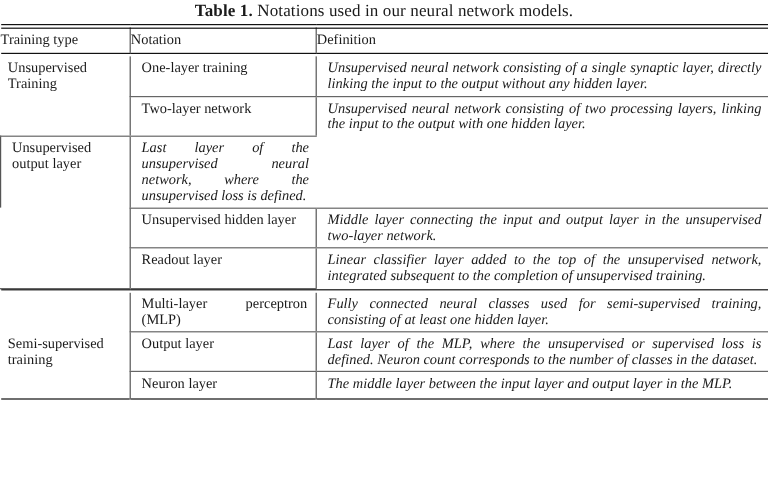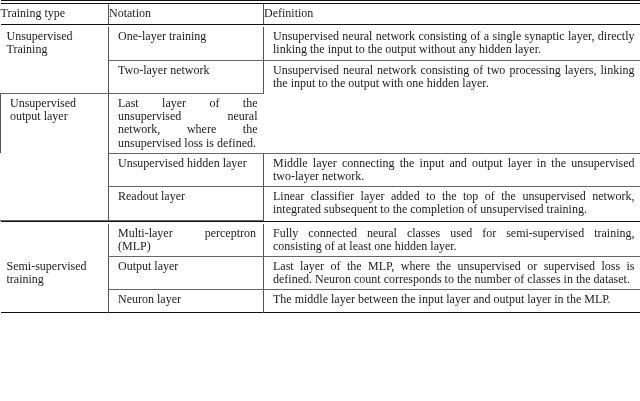--- a/index.html
+++ b/index.html
@@ -95,40 +95,45 @@
     border-left: 1.1px solid #555;
     text-align: justify;
     text-align-last: left;
   }
   td.cell-def {
     padding-left: 9px;
     padding-right: 6px;
     border-left: 1.1px solid #555;
     text-align: justify;
     text-align-last: left;
+    font-style: italic;
   }
 
   
   tr.sep td { padding: 0; height: 0; font-size: 0; line-height: 0; }
   tr.sep td.sep-blank { border: none; }
   tr.sep td.sep-line  { border-bottom: 0.9px solid #666; }
   tr.sep td.sep-line.with-left { border-left: 1.1px solid #555; }
 
   
   tr.sep-full td { padding: 0; height: 0; font-size: 0; line-height: 0;
                    border-bottom: 1.1px solid #111; border-left: none; }
 
   
   td.vrule-left { border-left: 1.1px solid #555; }
 </style>
 </head>
 <body>
 
 <div class="page">
 
+  <div class="caption">
+    <span class="cap-label">Table 1.</span>
+    <span class="cap-text">Notations used in our neural network models.</span>
+  </div>
 
   <table class="notation">
     <colgroup>
       <col class="c-type">
         <col class="c-not">
         <col class="c-def">
     </colgroup>
 
     <thead>
       <tr class="rule-top-outer">

